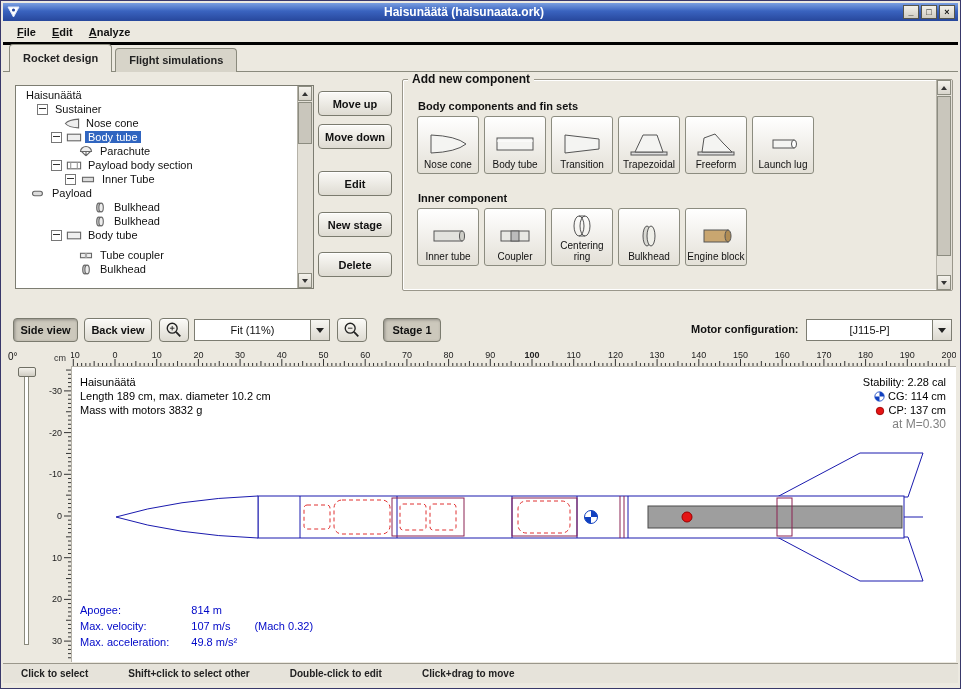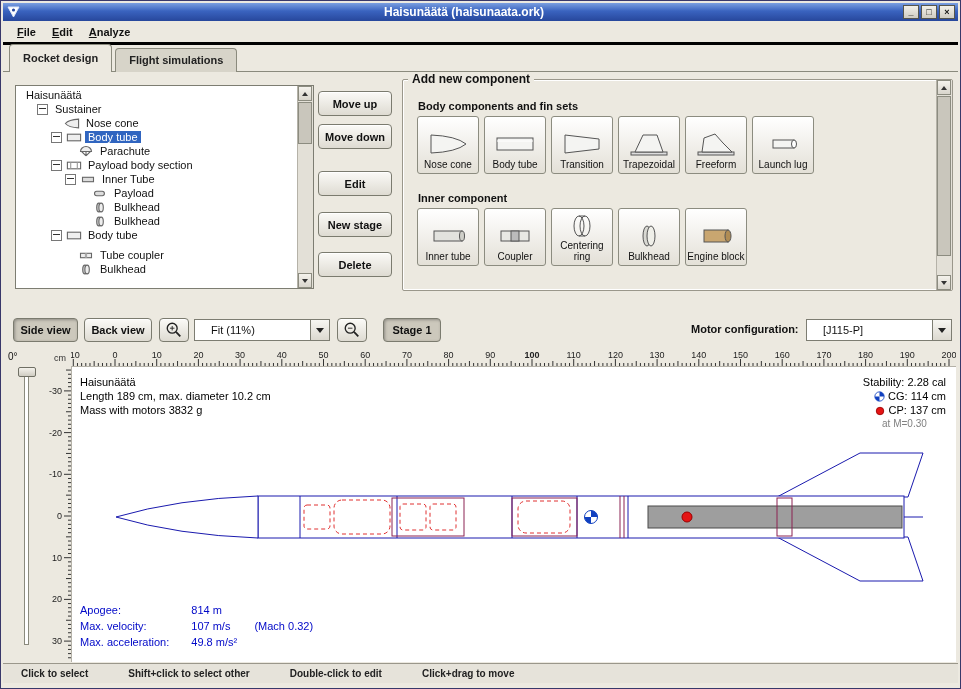--- a/index.html
+++ b/index.html
@@ -70,42 +70,42 @@
     background:linear-gradient(#ffffff,#e3e0d7);display:flex;flex-direction:column;align-items:center;
     justify-content:flex-end;padding:3px 1px;margin-right:5px;box-shadow:inset 0 1px 0 #fff;box-sizing:border-box;}
   .comp-icon{height:30px;display:flex;align-items:center;justify-content:center;}
   .comp-icon svg{width:44px;height:28px;}
   .comp-label{font-size:10px;line-height:11px;text-align:center;color:#111;}
 
   
   .icon-btn{position:absolute;width:30px;height:24px;}
   .combo{position:absolute;height:22px;background:#fff;border:1px solid #7d7d72;display:flex;align-items:center;
     font-size:11px;box-sizing:border-box;}
-  .combo .val{flex:1;padding:0 16px;white-space:nowrap;overflow:hidden;color:#111;}
+  .combo .val{flex:1;padding:0 16px;white-space:nowrap;overflow:hidden;color:#111;text-align:center;}
   .combo .arrow{width:18px;height:100%;background:linear-gradient(#f7f6f2,#dcd9d0);border-left:1px solid #7d7d72;
     display:flex;align-items:center;justify-content:center;}
   .combo .tri{width:0;height:0;border-left:4px solid transparent;border-right:4px solid transparent;border-top:5px solid #222;}
   .motor-label{position:absolute;left:690px;top:322px;font-size:11px;font-weight:bold;color:#111;}
 
   
   .viewport{position:absolute;left:2px;top:348px;width:957px;height:313px;background:#ece9e0;overflow:hidden;}
   .rot-label{position:absolute;left:5px;top:2px;font-size:10px;color:#111;}
   .rot-track{position:absolute;left:21px;top:22px;width:3px;height:272px;background:#fff;border:1px solid #8a8a7d;}
   .rot-handle{position:absolute;left:15px;top:18px;width:16px;height:8px;background:linear-gradient(#f4f2ec,#cfccc2);
     border:1px solid #6f6f64;border-radius:2px;}
   .corner-unit{position:absolute;left:51px;top:4px;font-size:9px;color:#333;}
   #hruler{position:absolute;left:68px;top:0;width:885px;height:17px;}
   #vruler{position:absolute;left:42px;top:17px;width:26px;height:296px;}
   .draw-area{position:absolute;left:68px;top:17px;width:885px;height:296px;background:#fff;
     border-left:1px solid #b5b2a8;border-top:1px solid #b5b2a8;overflow:hidden;box-sizing:border-box;}
   #rocket{position:absolute;left:0;top:0;width:885px;height:296px;}
   .canvas-info{position:absolute;left:8px;top:8px;font-size:11px;line-height:14px;color:#000;}
   .canvas-stab{position:absolute;right:10px;top:8px;font-size:11px;line-height:14px;text-align:right;color:#000;}
   .canvas-stab svg{vertical-align:-2px;}
-  .mach{color:#808080;font-size:10px;text-align:center;}
+  .mach{color:#808080;font-size:12px;}
   .canvas-flight{position:absolute;left:8px;bottom:12px;font-size:11px;line-height:16px;color:#0008c8;
     display:grid;grid-template-columns:max-content max-content;column-gap:22px;}
   .machpart{margin-left:24px;}
 
   
   .statusbar{position:absolute;left:2px;top:662px;right:2px;height:19px;background:#e6e3da;
     border-top:1px solid #9a978b;display:flex;align-items:center;padding-left:18px;
     font-size:10px;font-weight:bold;color:#222;}
   .hint{margin-right:40px;white-space:nowrap;}
 </style>
@@ -191,21 +191,21 @@
         </div>
         <div class="tree-row" style="padding-left: 48px;">
           <span class="expander"></span>
           <span class="ticon">
             <svg viewBox="0 0 14 10">
               <rect x="2" y="3" width="10" height="4" fill="#ddd" stroke="#666"></rect>
             </svg>
           </span>
           <span class="tlabel">Inner Tube</span>
         </div>
-        <div class="tree-row" style="padding-left: 62px;">
+        <div class="tree-row" style="">
           <span class="exp-spacer"></span>
           <span class="ticon">
             <svg viewBox="0 0 14 10">
               <rect x="2" y="3" width="9" height="4" rx="2" fill="#ddd" stroke="#666"></rect>
             </svg>
           </span>
           <span class="tlabel">Payload</span>
         </div>
         <div class="tree-row" style="padding-left: 62px;">
           <span class="exp-spacer"></span>

